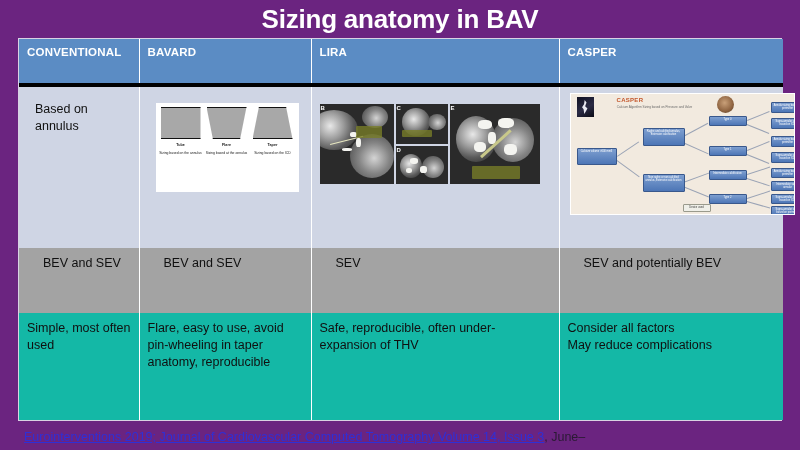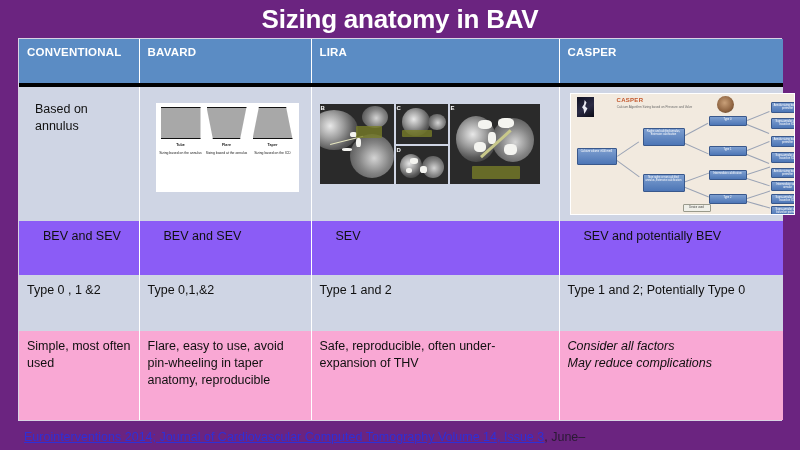--- a/index.html
+++ b/index.html
@@ -59,23 +59,23 @@
     background: #5B8CC4;
     color: #FFFFFF;
     font-size: 11.5px;
     font-weight: bold;
     letter-spacing: 0.2px;
     height: 46px;
     border-bottom: 4px solid #000000;
   }
 
   tr.row-img  td { background: #CFD5E4; height: 136px; position: relative; }
-  tr.row-dev  td { background: #8b5cf6; height: 54px; padding-left: 24px; }
+  tr.row-dev  td { background: #a3a3a3; height: 54px; padding-left: 24px; }
   tr.row-type td { background: #CFD5E4; height: 56px; }
-  tr.row-note td { background: #f9a8d4; height: 89px; }
+  tr.row-note td { background: #14b8a6; height: 89px; }
 
   td .cell-text {
     color: #101010;
     font-size: 12.5px;
     line-height: 17px;
   }
   td.img-cell { padding: 0; }
   td.img-cell .cell-text { padding: 7px 8px; }
 
   
@@ -387,50 +387,36 @@
           <div class="cell-text">BEV and SEV</div>
         </td>
         <td>
           <div class="cell-text">SEV</div>
         </td>
         <td>
           <div class="cell-text">SEV and potentially BEV</div>
         </td>
       </tr>
 
-      <tr class="row-type">
-        <td>
-          <div class="cell-text">Type 0 , 1 &amp;2</div>
-        </td>
-        <td>
-          <div class="cell-text">Type 0,1,&amp;2</div>
-        </td>
-        <td>
-          <div class="cell-text">Type 1 and 2</div>
-        </td>
-        <td>
-          <div class="cell-text">Type 1 and 2; Potentially Type 0</div>
-        </td>
-      </tr>
 
       <tr class="row-note">
         <td>
           <div class="cell-text">Simple, most often used</div>
         </td>
         <td>
           <div class="cell-text">Flare, easy to use, avoid pin-wheeling in taper anatomy, reproducible</div>
         </td>
         <td>
           <div class="cell-text">Safe, reproducible, often under-expansion of THV</div>
         </td>
         <td>
-          <div class="cell-text" style="white-space:pre-line;font-style:italic;">Consider all factors
+          <div class="cell-text" style="white-space:pre-line;">Consider all factors
 May reduce complications</div>
         </td>
       </tr>
 
     </tbody>
   </table>
 </div>
 
 <div class="footer">
-  <a class="lnk" href="#">Eurointerventions 2014;  Journal of Cardiovascular Computed Tomography </a><a class="lnk" href="#">Volume 14, Issue 3</a><span class="plain-txt">, June–</span>
+  <a class="lnk" href="#">Eurointerventions 2019;  Journal of Cardiovascular Computed Tomography </a><a class="lnk" href="#">Volume 14, Issue 3</a><span class="plain-txt">, June–</span>
 </div>
 
 </body></html>

